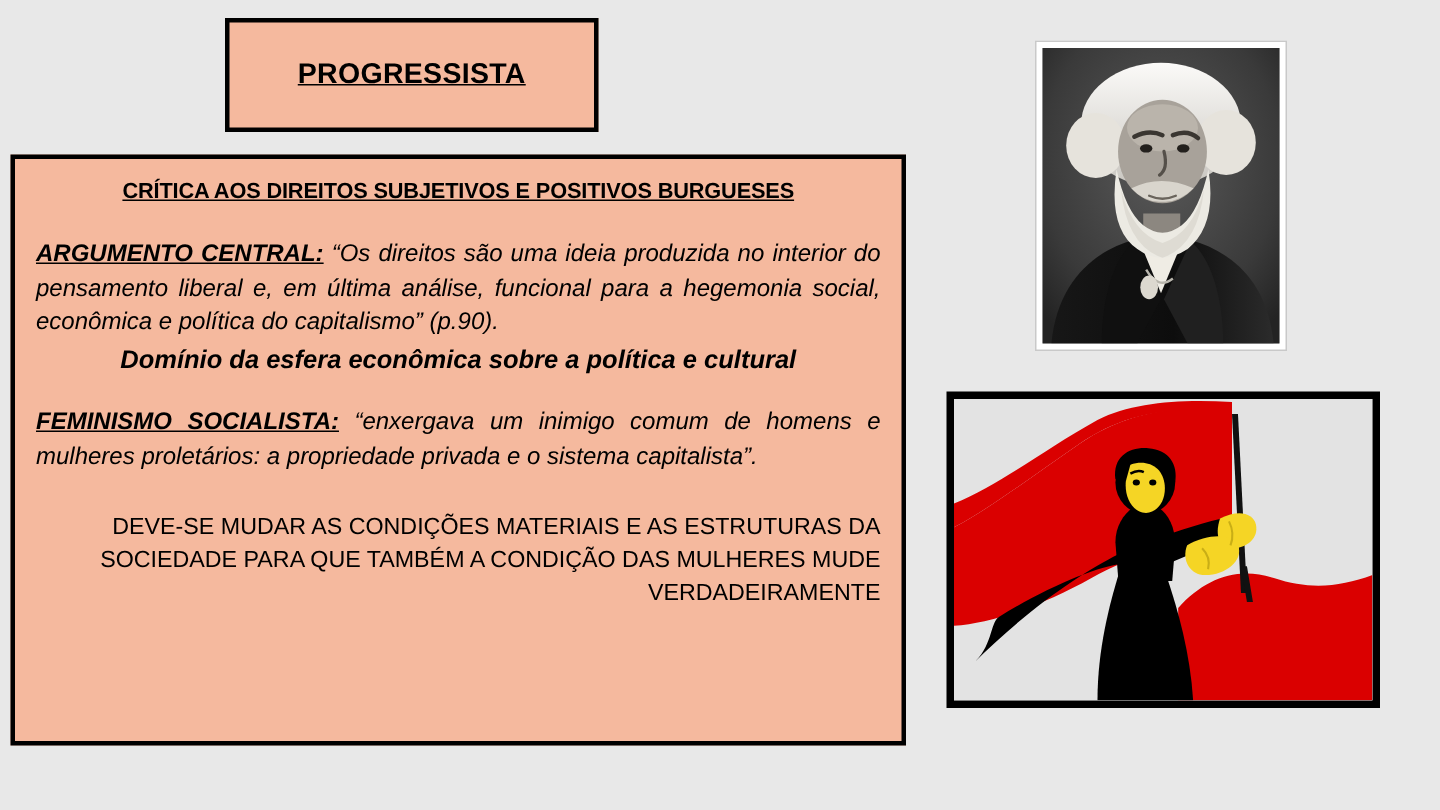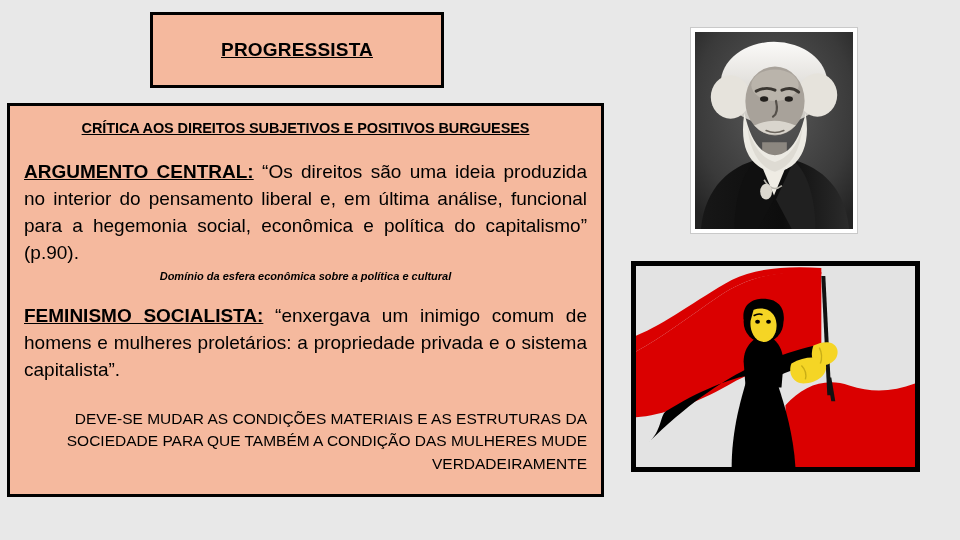--- a/index.html
+++ b/index.html
@@ -21,21 +21,21 @@
     inset: 0;
     width: 960px;
     height: 540px;
   }
 
   
   .title-box {
     position: absolute;
     left: 150px;
     top: 12px;
-    width: 294px;
+    width: 249px;
     height: 76px;
     background: #f5b99e;
     border: 3px solid #000000;
     box-sizing: border-box;
     display: flex;
     flex-direction: column;
     align-items: center;
     justify-content: center;
     text-align: center;
   }
@@ -73,39 +73,40 @@
     font-size: 14.5px;
     font-weight: bold;
     text-decoration: underline;
     text-align: center;
     line-height: 1.3;
     margin: 3px 0 0 0;
     letter-spacing: -0.1px;
   }
 
   .para {
-    font-size: 19px;
+    font-size: 16px;
     line-height: 1.42;
     text-align: justify;
     text-justify: inter-word;
     margin: 0;
+    font-style: italic;
   }
   .para-argument {
     margin-top: 21px;
   }
   .para-feminism {
     margin-top: 20px;
   }
   .lead {
     font-weight: bold;
     text-decoration: underline;
   }
 
   .subline {
-    font-size: 11px;
+    font-size: 17px;
     font-weight: bold;
     font-style: italic;
     text-align: center;
     margin: 2px 0 0 0;
     line-height: 1.3;
   }
 
   .conclusion {
     font-size: 15.5px;
     text-align: right;

